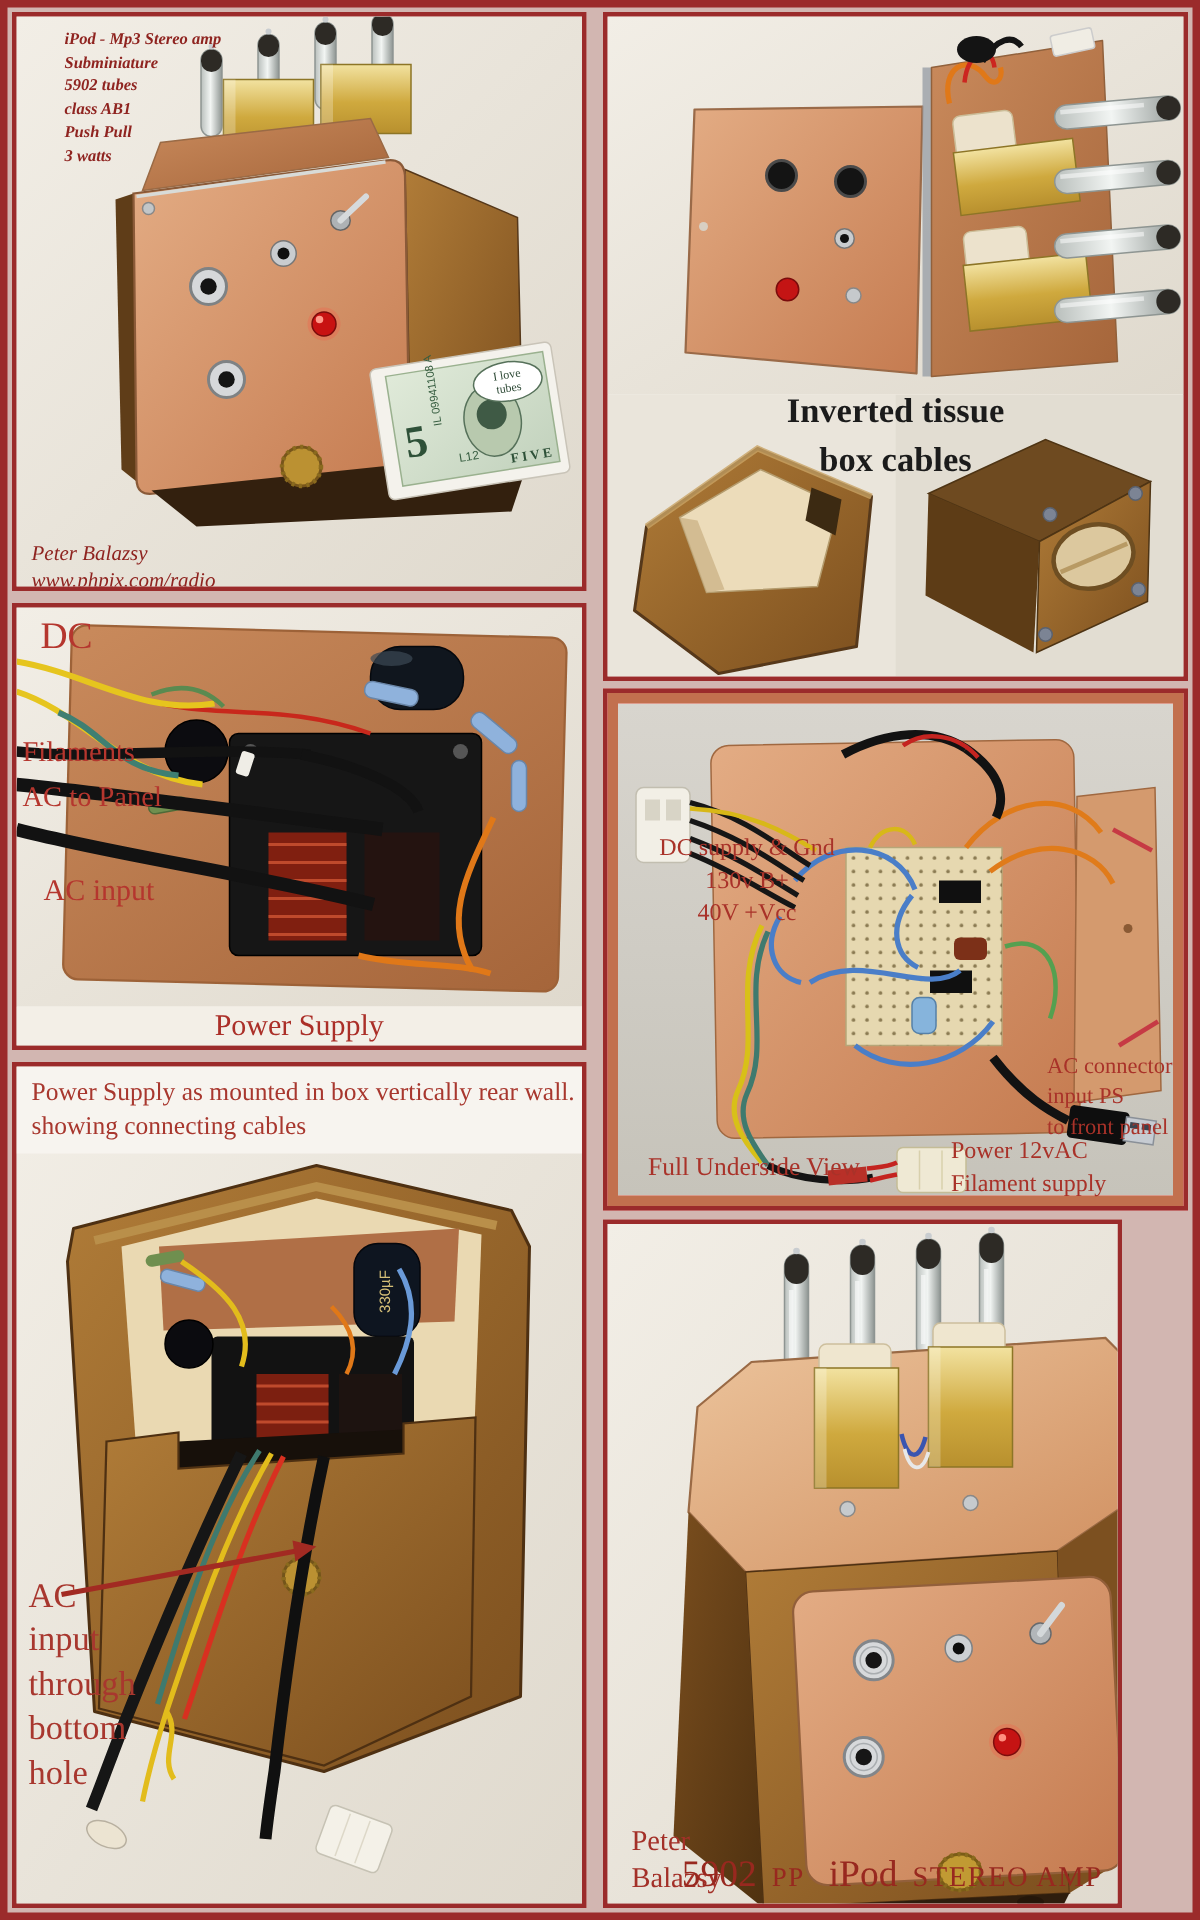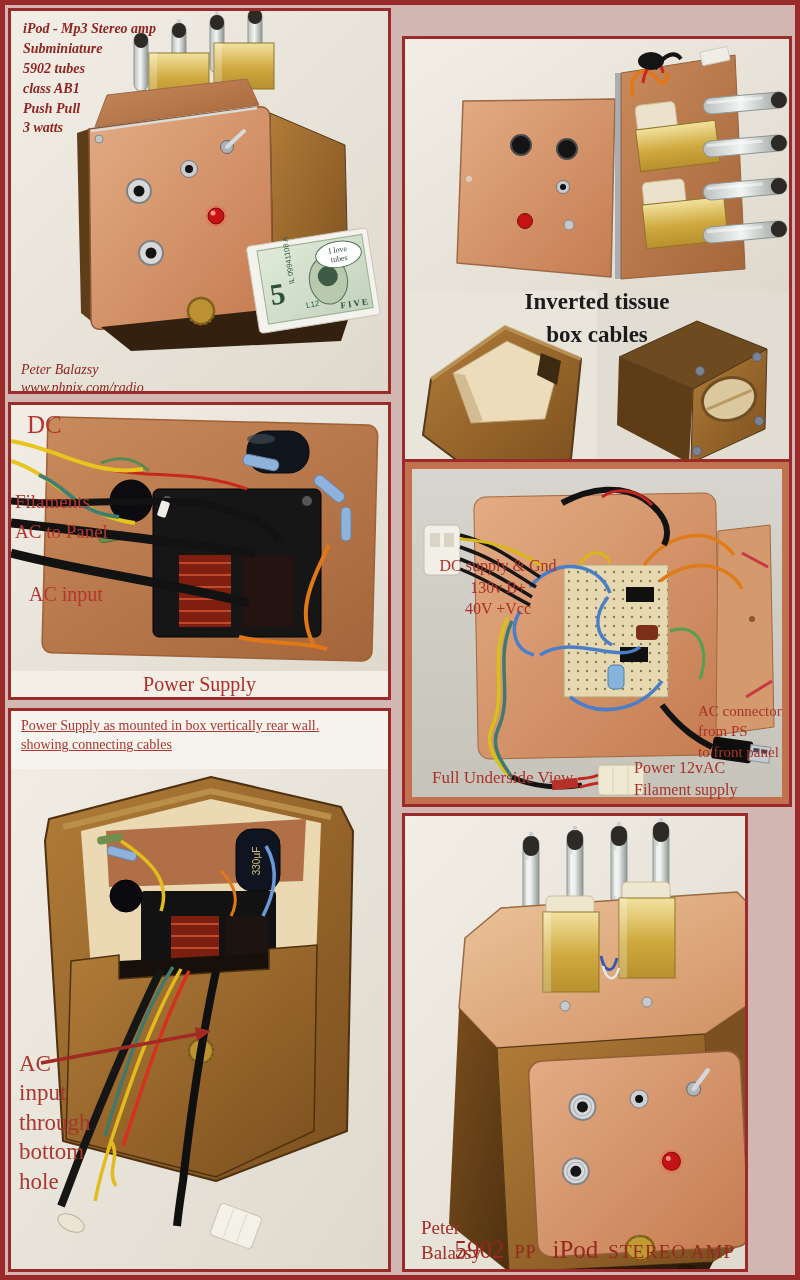--- a/index.html
+++ b/index.html
@@ -1,40 +1,40 @@
 <!DOCTYPE html>
 <html><head>
 <meta charset="utf-8">
 <style>
   html,body{margin:0;padding:0;}
   .page{position:relative;width:800px;height:1280px;background:#d2b6b1;overflow:hidden;
         font-family:"Liberation Serif",serif;}
   .outer-frame{position:absolute;inset:0;border:5px solid #9b2b2b;pointer-events:none;z-index:40;}
   .panel{position:absolute;border:3px solid #9b2b2b;background:#efeae2;overflow:hidden;box-sizing:border-box;}
   #p1{left:8px;top:8px;width:383px;height:386px;}
-  #p2{left:402px;top:8px;width:390px;height:446px;margin-top:28px;}
+  #p2{left:402px;top:8px;width:390px;height:446px;}
   #p3{left:8px;top:402px;width:383px;height:298px;}
   #p4{left:402px;top:459px;width:390px;height:348px;background:#fca5a5;}
   #p5{left:8px;top:708px;width:383px;height:564px;}
   #p6{left:402px;top:813px;width:346px;height:459px;}
   .mat{position:absolute;inset:0;border:7px solid #c2704e;box-sizing:border-box;}
   svg.photo{position:absolute;left:0;top:0;display:block;}
   .ovl{position:absolute;z-index:5;}
   .darkred{color:#8f2420;}
-  .specs{font-style:italic;font-weight:700;font-size:14px;line-height:1.42;}
+  .specs{font-style:italic;font-weight:700;font-size:11px;line-height:1.42;margin-left:20px;}
   .credit1{font-style:italic;font-size:14px;line-height:1.3;}
   .blackcap{color:#1b1b1b;font-weight:700;font-size:23px;line-height:1.45;text-align:center;width:100%;}
   .lblDC{font-size:25px;color:#b5362e;}
   .lbl19{font-size:19px;color:#b5362e;}
   .lbl20{font-size:20px;color:#b5362e;}
   .capstrip{position:absolute;left:0;bottom:0;width:100%;height:26px;background:#f3efe7;
             text-align:center;font-size:20px;color:#ab2f28;line-height:26px;z-index:5;}
   .p4lbl{font-size:16px;color:#a93229;line-height:1.35;}
   .p4center{text-align:center;}
-  .p5head{font-size:14px;color:#a8372e;line-height:1.35;white-space:nowrap;text-decoration:underline;}
+  .p5head{font-size:17px;color:#a8372e;line-height:1.35;white-space:nowrap;}
   .p5ac{font-size:23px;color:#a8372e;line-height:1.28;}
   .p6credit{font-size:19px;color:#a33028;line-height:1.3;}
   .p6title{position:absolute;right:10px;bottom:5px;color:#98281f;white-space:nowrap;z-index:5;margin-left:20px;}
   .t-big{font-size:25px;}
   .t-sm{font-size:18px;letter-spacing:1px;}
   .t-caps{font-size:19px;letter-spacing:1px;}
   .gap1{display:inline-block;width:10px;}
   .gap2{display:inline-block;width:16px;}
 </style>
 </head>
@@ -403,21 +403,21 @@
           </g>
         </g>
       </svg>
       <div class="ovl p4lbl p4center" style="left:6px;top:86px;width:160px;">
         <div>DC supply &amp; Gnd</div>
         <div>130v B+</div>
         <div>40V +Vcc</div>
       </div>
       <div class="ovl p4lbl" style="left:286px;top:232px;width:84px;font-size:15px;">
         <div>AC  connector</div>
-        <div>from PS</div>
+        <div>input PS</div>
         <div>to front panel</div>
       </div>
       <div class="ovl p4lbl" style="left:20px;top:298px;font-size:17px;">Full Underside View</div>
       <div class="ovl p4lbl" style="left:222px;top:288px;">
         <div>Power 12vAC</div>
         <div>Filament supply</div>
       </div>
     </div>
   </div>
 

